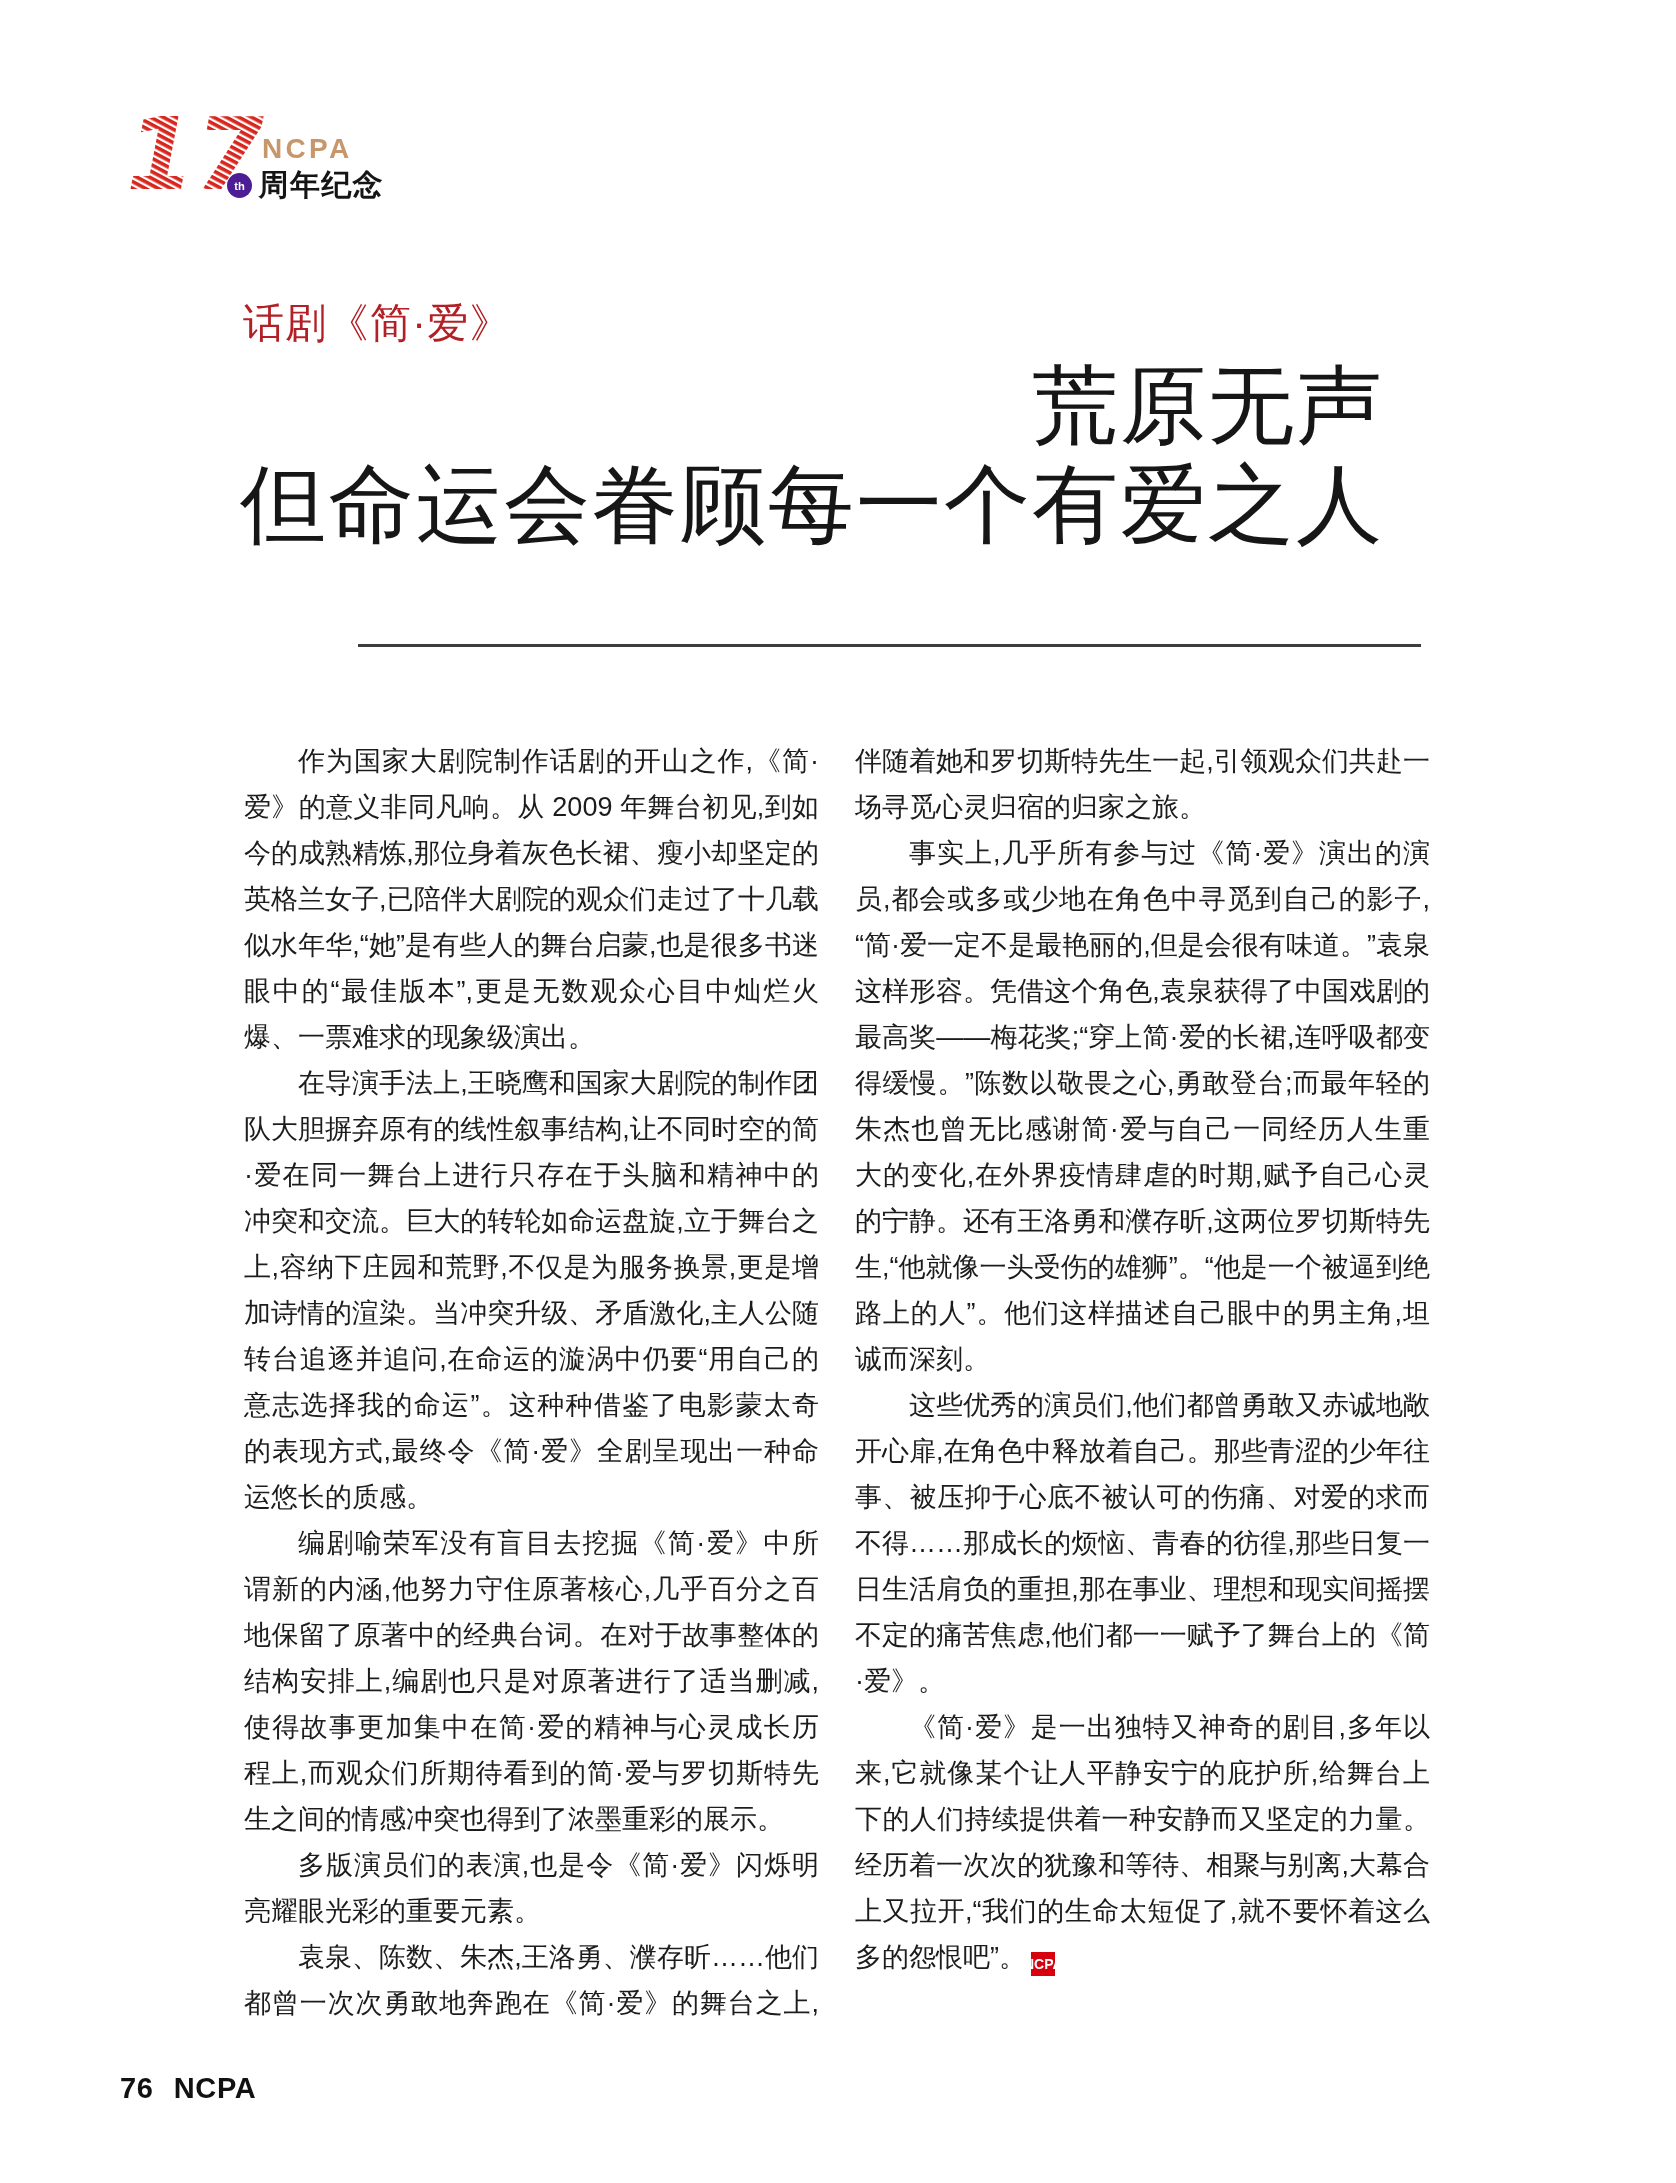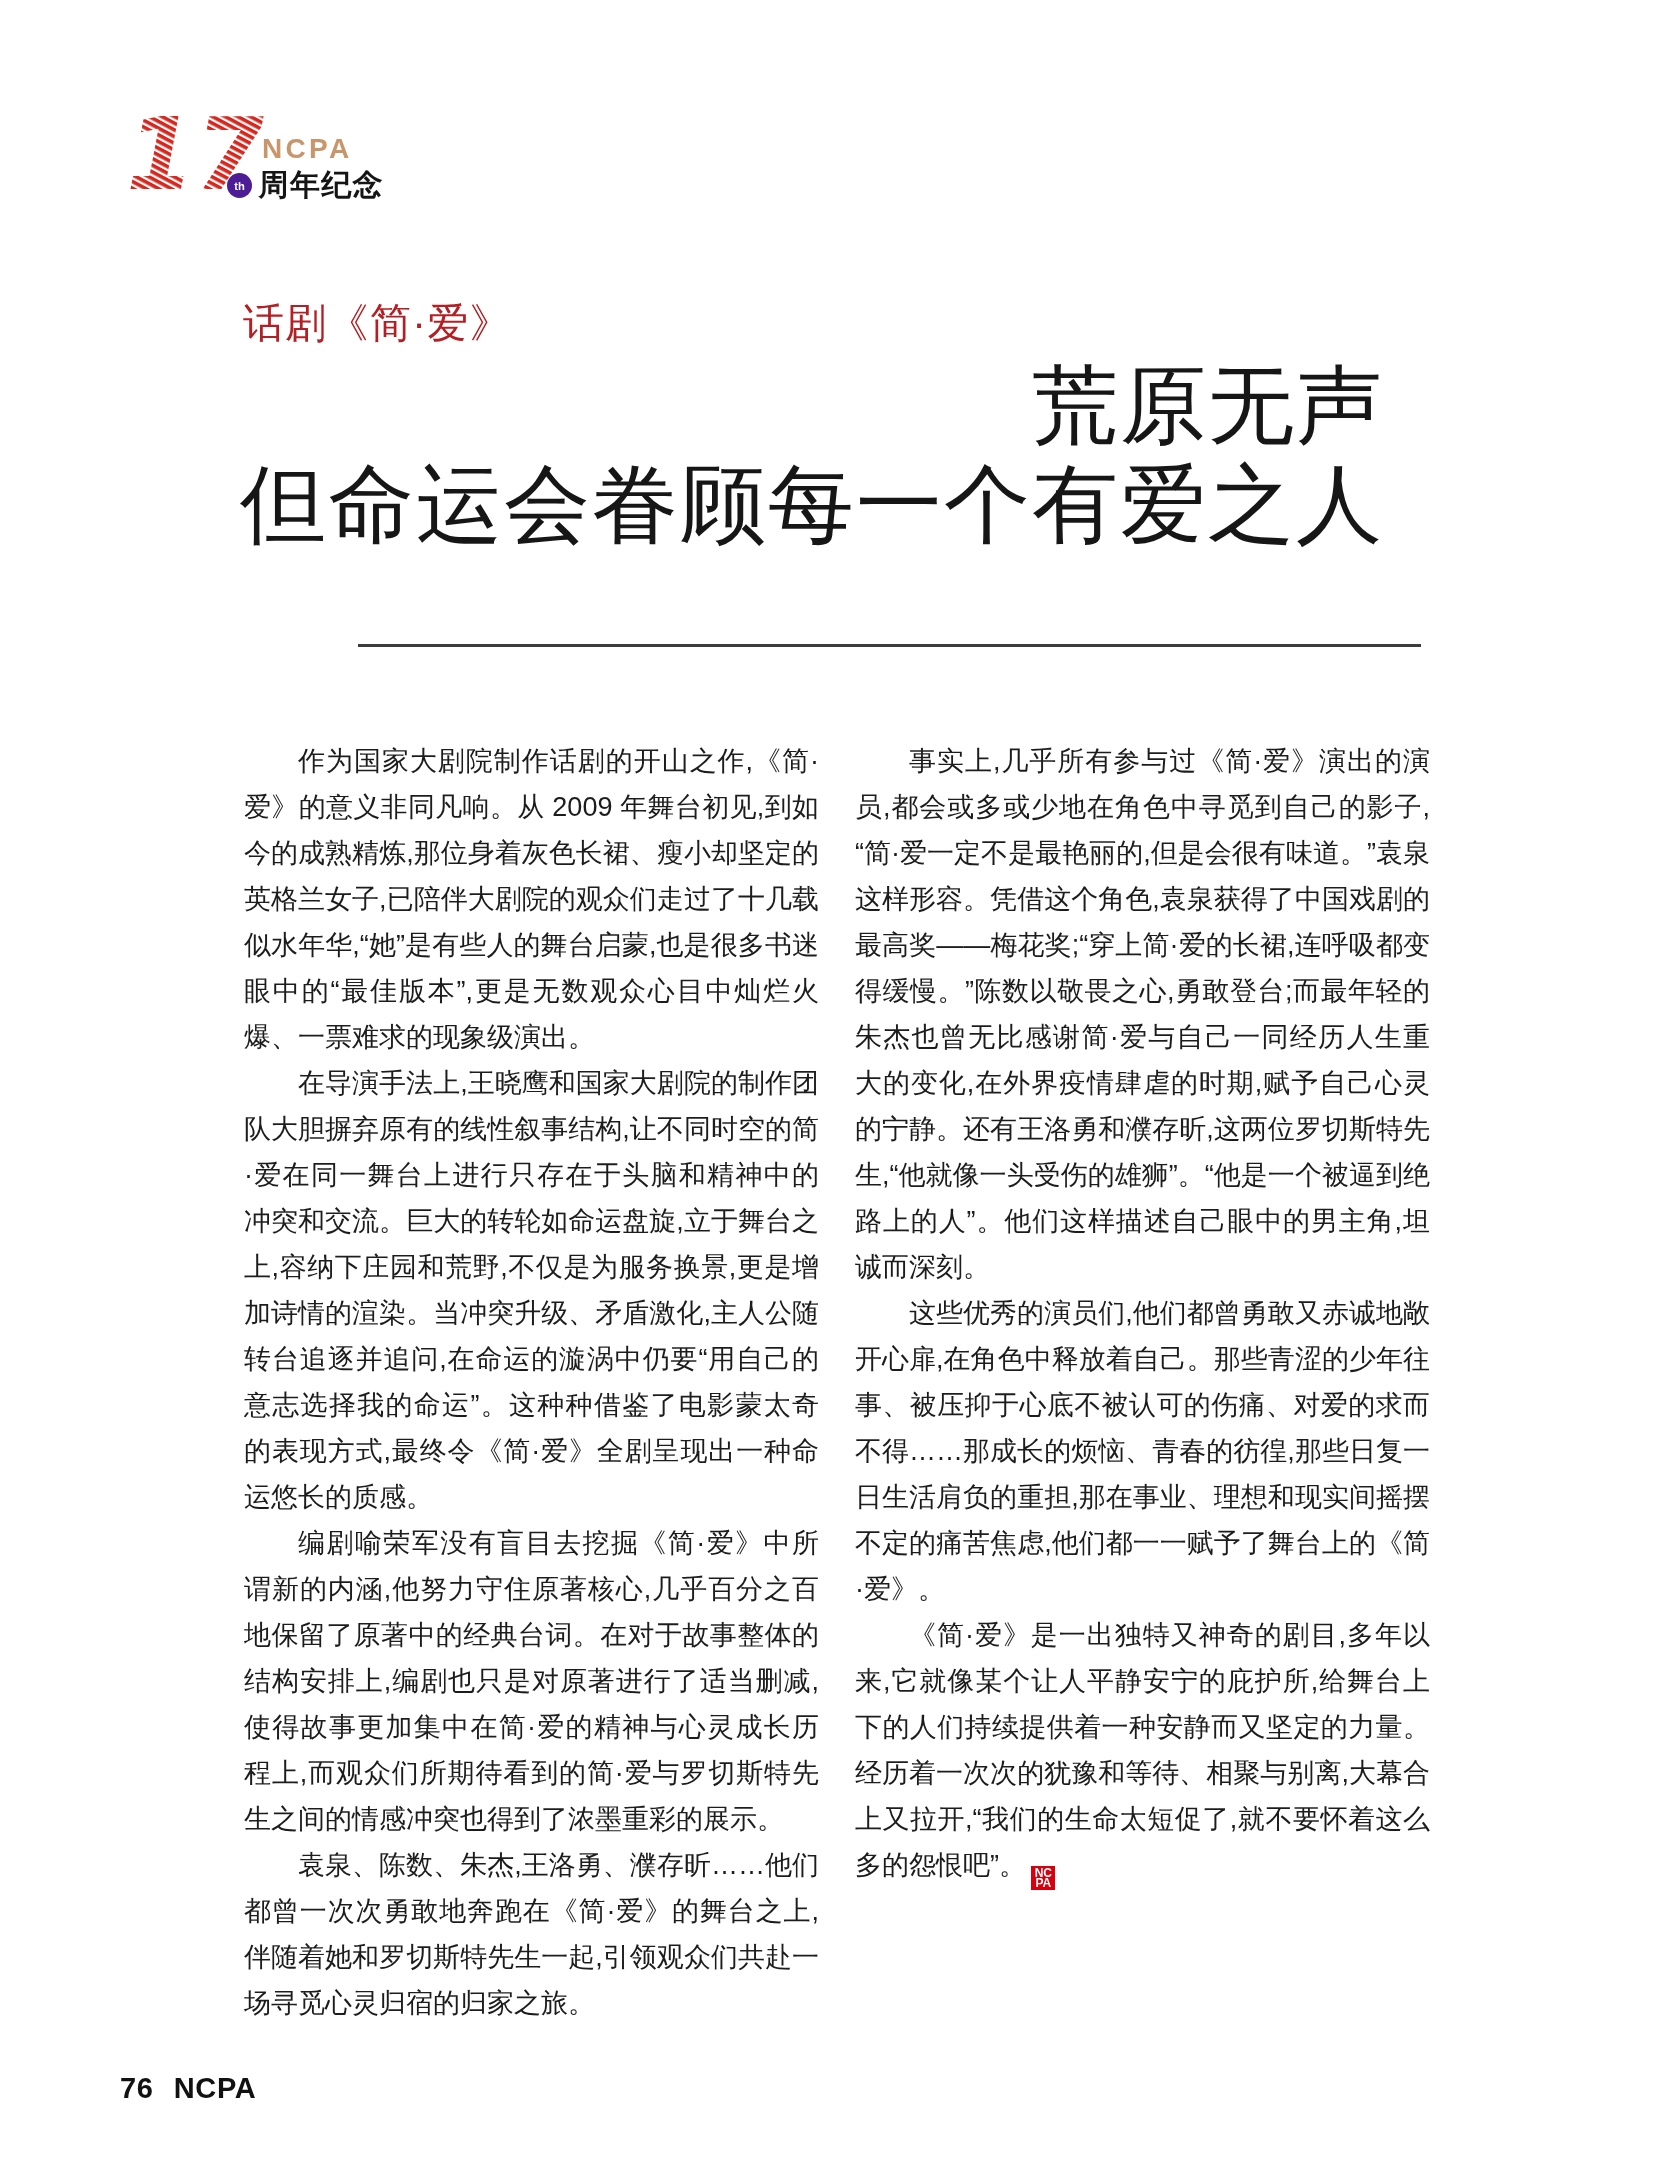--- a/index.html
+++ b/index.html
@@ -56,25 +56,25 @@
   
   .article {
     position: absolute; left: 244px; top: 738px;
     width: 1186px; height: 1295px;
     column-count: 2; column-gap: 36px; column-fill: auto;
     font-size: 27px; line-height: 46px; font-weight: 300;
     text-align: justify; color: #1c1c1c;
   }
   .article p { margin: 0; text-indent: 2em; }
   .endmark {
-    display: inline-flex; flex-direction: column;
+    display: inline-flex; flex-direction: row;
     align-items: center; justify-content: center;
     width: 24px; height: 24px; margin-left: 5.3px;
     background: #d7000f; color: #ffffff;
-    font-size: 12px; line-height: 10px; font-weight: 700;
+    font-size: 14px; line-height: 10px; font-weight: 700;
     vertical-align: -2.6px; text-indent: 0;
   }
   .endmark span { display: block; }
 
   
   .footer {
     position: absolute; left: 120px; top: 2072px;
     font-size: 29px; font-weight: 700; color: #111111;
     display: flex; gap: 20px; letter-spacing: 0.7px;
   }
@@ -103,20 +103,21 @@
 
   <h2 class="kicker">话剧《简·爱》</h2>
   <h1 class="title"><span>荒原无声</span><br><span>但命运会眷顾每一个有爱之人</span></h1>
 
   <hr class="divider">
 
   <main class="article">
     <p>作为国家大剧院制作话剧的开山之作,《简·爱》的意义非同凡响。从 2009 年舞台初见,到如今的成熟精炼,那位身着灰色长裙、瘦小却坚定的英格兰女子,已陪伴大剧院的观众们走过了十几载似水年华,“她”是有些人的舞台启蒙,也是很多书迷眼中的“最佳版本”,更是无数观众心目中灿烂火爆、一票难求的现象级演出。</p>
     <p>在导演手法上,王晓鹰和国家大剧院的制作团队大胆摒弃原有的线性叙事结构,让不同时空的简·爱在同一舞台上进行只存在于头脑和精神中的冲突和交流。巨大的转轮如命运盘旋,立于舞台之上,容纳下庄园和荒野,不仅是为服务换景,更是增加诗情的渲染。当冲突升级、矛盾激化,主人公随转台追逐并追问,在命运的漩涡中仍要“用自己的意志选择我的命运”。这种种借鉴了电影蒙太奇的表现方式,最终令《简·爱》全剧呈现出一种命运悠长的质感。</p>
     <p>编剧喻荣军没有盲目去挖掘《简·爱》中所谓新的内涵,他努力守住原著核心,几乎百分之百地保留了原著中的经典台词。在对于故事整体的结构安排上,编剧也只是对原著进行了适当删减,使得故事更加集中在简·爱的精神与心灵成长历程上,而观众们所期待看到的简·爱与罗切斯特先生之间的情感冲突也得到了浓墨重彩的展示。</p>
+    <p>多版演员们的表演,也是令《简·爱》闪烁明亮耀眼光彩的重要元素。</p>
     <p>袁泉、陈数、朱杰,王洛勇、濮存昕……他们都曾一次次勇敢地奔跑在《简·爱》的舞台之上,伴随着她和罗切斯特先生一起,引领观众们共赴一场寻觅心灵归宿的归家之旅。</p>
     <p>事实上,几乎所有参与过《简·爱》演出的演员,都会或多或少地在角色中寻觅到自己的影子,“简·爱一定不是最艳丽的,但是会很有味道。”袁泉这样形容。凭借这个角色,袁泉获得了中国戏剧的最高奖——梅花奖;“穿上简·爱的长裙,连呼吸都变得缓慢。”陈数以敬畏之心,勇敢登台;而最年轻的朱杰也曾无比感谢简·爱与自己一同经历人生重大的变化,在外界疫情肆虐的时期,赋予自己心灵的宁静。还有王洛勇和濮存昕,这两位罗切斯特先生,“他就像一头受伤的雄狮”。“他是一个被逼到绝路上的人”。他们这样描述自己眼中的男主角,坦诚而深刻。</p>
     <p>这些优秀的演员们,他们都曾勇敢又赤诚地敞开心扉,在角色中释放着自己。那些青涩的少年往事、被压抑于心底不被认可的伤痛、对爱的求而不得……那成长的烦恼、青春的彷徨,那些日复一日生活肩负的重担,那在事业、理想和现实间摇摆不定的痛苦焦虑,他们都一一赋予了舞台上的《简·爱》。</p>
     <p><span>《简·爱》是一出独特又神奇的剧目,多年以来,它就像某个让人平静安宁的庇护所,给舞台上下的人们持续提供着一种安静而又坚定的力量。经历着一次次的犹豫和等待、相聚与别离,大幕合上又拉开,“我们的生命太短促了,就不要怀着这么多的怨恨吧”。</span><span class="endmark">
           <span>NC</span>
           <span>PA</span>
         </span></p>
   </main>
 
   <div class="footer">

